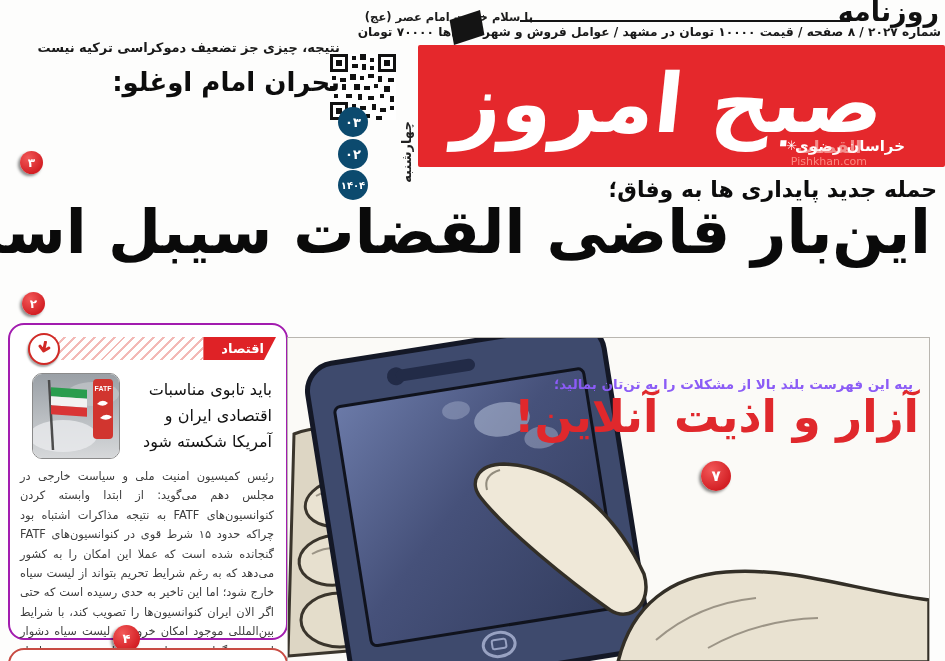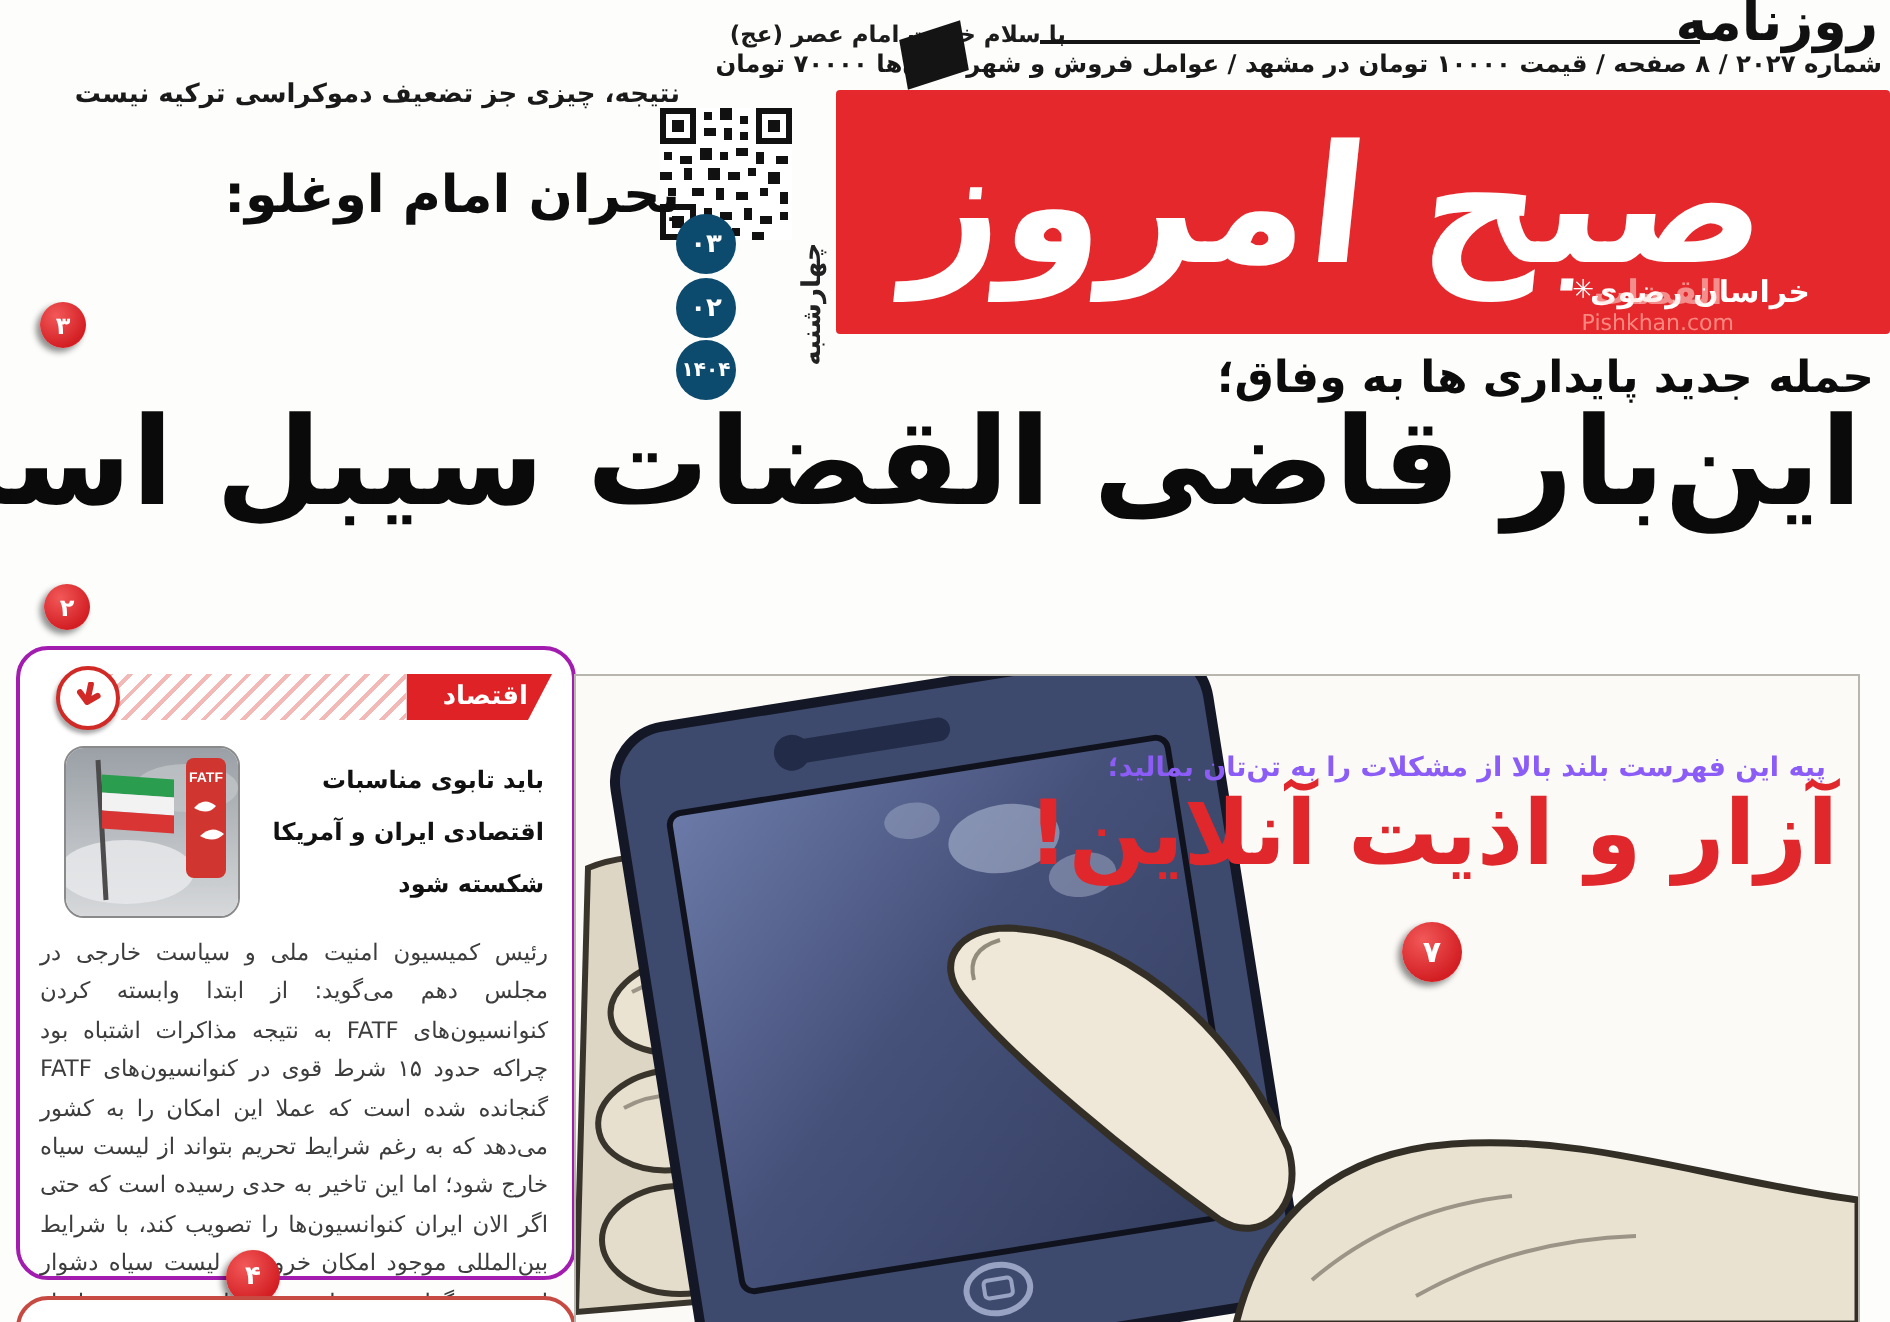--- a/index.html
+++ b/index.html
@@ -29,40 +29,40 @@
   .dcircle{left:338px;width:30px;height:30px;border-radius:50%;background:#0c4a6e;color:#fff;
            display:flex;align-items:center;justify-content:center;font-weight:bold;}
   .dc1{top:107px;font-size:13px;} .dc2{top:139px;font-size:13px;} .dc3{top:170px;font-size:10px;}
   
   .pbadge{position:absolute;border-radius:50%;color:#fff;font-weight:bold;
           background:radial-gradient(circle at 35% 30%,#f25858,#d31f24 72%);
           display:flex;align-items:center;justify-content:center;
           box-shadow:-2px 2px 3px rgba(0,0,0,.45);}
   
   .turkey{top:40px;left:8px;width:332px;text-align:right;direction:rtl;}
-  .turkey .kick{font-size:13px;font-weight:bold;color:#1a1a1a;margin-bottom:24px;}
+  .turkey .kick{font-size:13px;font-weight:bold;color:#1a1a1a;margin-bottom:8px;}
   .turkey .hl{font-size:26px;font-weight:bold;color:#0d0d0d;line-height:39px;letter-spacing:-.5px;}
   
   .lead-kick{top:177px;right:8px;font-size:22px;font-weight:bold;color:#0c0c0c;direction:rtl;}
   .lead-hl{top:196px;right:14px;font-size:61px;font-weight:bold;color:#0a0a0a;direction:rtl;
            letter-spacing:-2px;white-space:nowrap;}
   
   .ecobox{top:323px;left:8px;width:276px;height:313px;border:2px solid #a21caf;
           border-radius:16px;background:#fff;}
   .ecobar{position:absolute;top:12px;left:24px;right:10px;height:23px;display:flex;direction:rtl;}
   .ecobar .solid{background:#df2226;color:#fff;font-size:13px;font-weight:bold;
                  line-height:23px;padding:0 12px 0 18px;
                  clip-path:polygon(0 0,100% 0,calc(100% - 12px) 100%,0 100%);}
   .ecobar .stripes{flex:1;background:repeating-linear-gradient(135deg,#f3b9b6 0 2px,#fff 2px 7px);}
   .eco-icon{position:absolute;top:8px;left:18px;width:28px;height:28px;border-radius:50%;
             background:#fff;border:2px solid #d12a26;box-shadow:-1px 2px 2px rgba(0,0,0,.35);
             display:flex;align-items:center;justify-content:center;}
   .eco-img{position:absolute;top:48px;left:22px;width:86px;height:84px;border-radius:10px;
            overflow:hidden;border:1px solid #8a8a8a;}
-  .eco-hl{position:absolute;top:52px;right:14px;width:150px;font-size:12px;font-weight:bold;
+  .eco-hl{position:absolute;top:52px;right:14px;width:150px;font-size:16px;font-weight:normal;
           line-height:26px;color:#111;text-align:right;direction:rtl;}
   .eco-body{position:absolute;top:142px;right:12px;left:10px;font-size:11.4px;line-height:19.4px;
             color:#3d3d3d;text-align:justify;direction:rtl;}
   .nextbox{top:648px;left:8px;width:276px;height:40px;border:2px solid #c74a42;
            border-radius:16px;background:#fff;}
   
   .cartoon-box{top:337px;left:287px;width:641px;height:324px;border:1px solid #b9b6b0;
                background:#fbfaf7;}
   .cartoon-kick{position:absolute;top:38px;right:16px;font-size:13.5px;font-weight:bold;
                 color:#8b5cf6;direction:rtl;}

